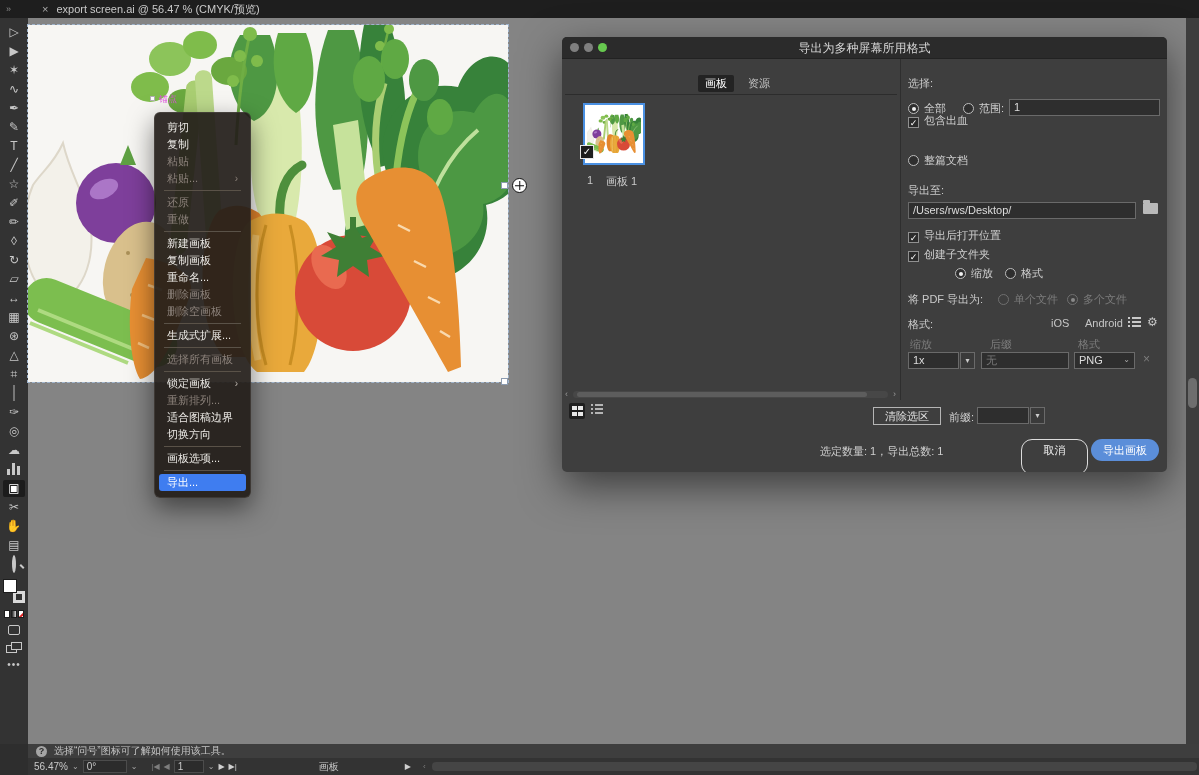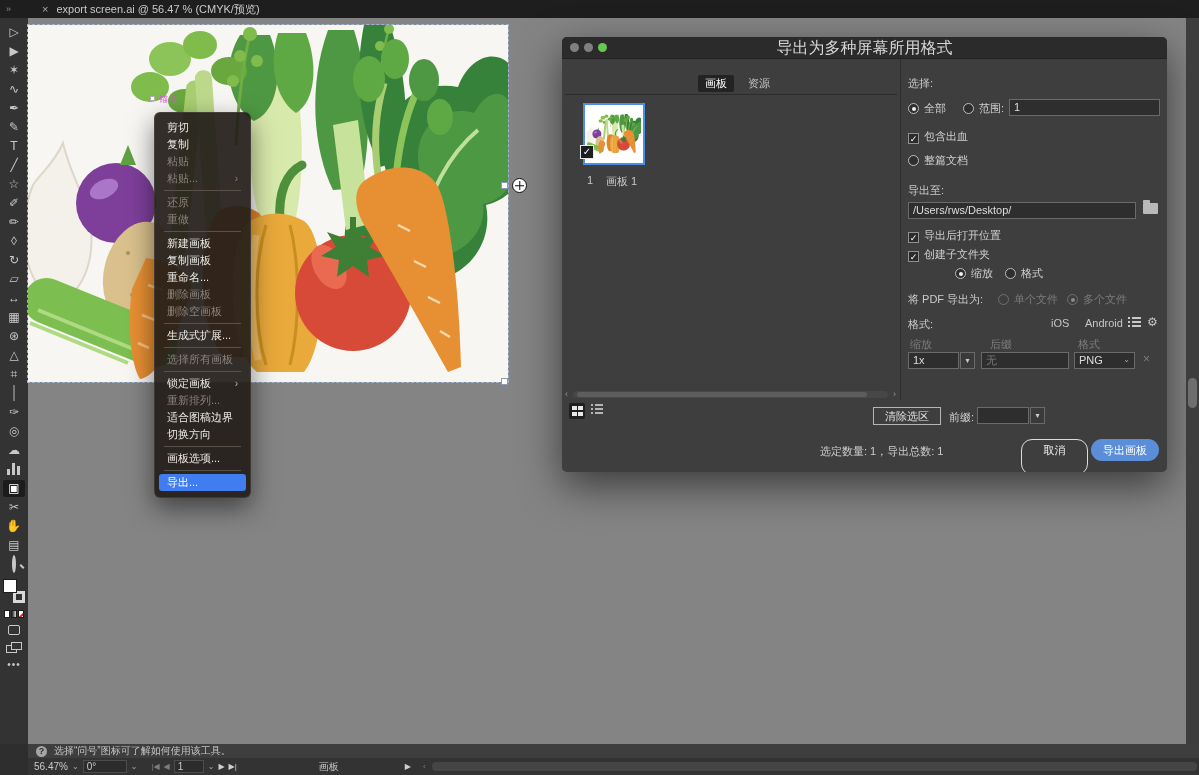--- a/index.html
+++ b/index.html
@@ -59,21 +59,21 @@
   .mi.dis { color:#8b817a; }
   .mi .subarr { color:#b9b2ab; font-size:10px;}
   .mi.dis .subarr { color:#8b817a;}
   .mi.hl { background:#3f7df0; color:#fff; border-radius:3px; margin:0 4px; padding:0 8px;}
   .msep { height:1px; background:#5a5248; margin:3px 9px; }
 
   
   #dialog { left:562px; top:37px; width:605px; height:435px; background:#3e3e3e; border-radius:5px;
     box-shadow:0 14px 40px rgba(0,0,0,.55); color:#cfcfcf; font-size:11px; overflow:hidden;}
   #dlg-title { left:0; top:0; width:605px; height:22px; background:#2b2b2b; border-bottom:1px solid #222;
-    text-align:center; line-height:22px; color:#d6d6d6; font-size:16px;}
+    text-align:center; line-height:22px; color:#d6d6d6; font-size:12px;}
   .tl { width:9px; height:9px; border-radius:50%; top:6px; }
   .tl1 { left:8px; background:#7f7f7f;} .tl2 { left:22px; background:#7f7f7f;} .tl3 { left:36px; background:#67c94f;}
   #dlg-divider { left:338px; top:22px; width:1px; height:341px; background:#2e2e2e;}
   .tabpill { top:38px; height:17px; line-height:17px; padding:0 7px; font-size:11px;}
   #tab-artboards { left:136px; background:#232323; color:#fff; border-radius:2px;}
   #tab-assets { left:179px; color:#c4c4c4;}
   #tab-underline { left:3px; top:57px; width:332px; height:1px; background:#2c2c2c;}
 
   #thumb { left:21px; top:66px; width:62px; height:62px; border:2px solid #4a90e2; background:#fff; padding:4px 2px;}
   #thumb svg { width:100%; height:100%;}
@@ -388,21 +388,21 @@
         <i>
           <b></b>
           <s></s>
         </i>
       </div>
 
     <div class="abs seclabel" style="left:346px; top:39px;">选择:</div>
     <div class="abs" style="left:346px; top:64px;text-align:center;"><span class="radio on"></span><span>全部</span></div>
     <div class="abs" style="left:401px; top:64px;"><span class="radio"></span><span>范围:</span></div>
     <div class="abs tin" style="left:447px; top:62px; width:151px; height:17px;">1</div>
-    <div class="abs" style="left:346px; top:92px;"><span class="cb">✓</span><span>包含出血</span></div>
+    <div class="abs" style="left:346px; top:76px;"><span class="cb">✓</span><span>包含出血</span></div>
     <div class="abs" style="left:346px; top:116px;"><span class="radio"></span><span>整篇文档</span></div>
 
     <div class="abs seclabel" style="left:346px; top:146px;">导出至:</div>
     <div class="abs tin" style="left:346px; top:165px; width:228px; height:17px;">/Users/rws/Desktop/</div>
     <div class="abs folder"></div>
     <div class="abs" style="left:346px; top:191px;"><span class="cb">✓</span><span>导出后打开位置</span></div>
     <div class="abs" style="left:346px; top:210px;"><span class="cb">✓</span><span>创建子文件夹</span></div>
     <div class="abs" style="left:393px; top:229px;"><span class="radio on"></span><span>缩放</span></div>
     <div class="abs" style="left:443px; top:229px;"><span class="radio"></span><span>格式</span></div>
 

